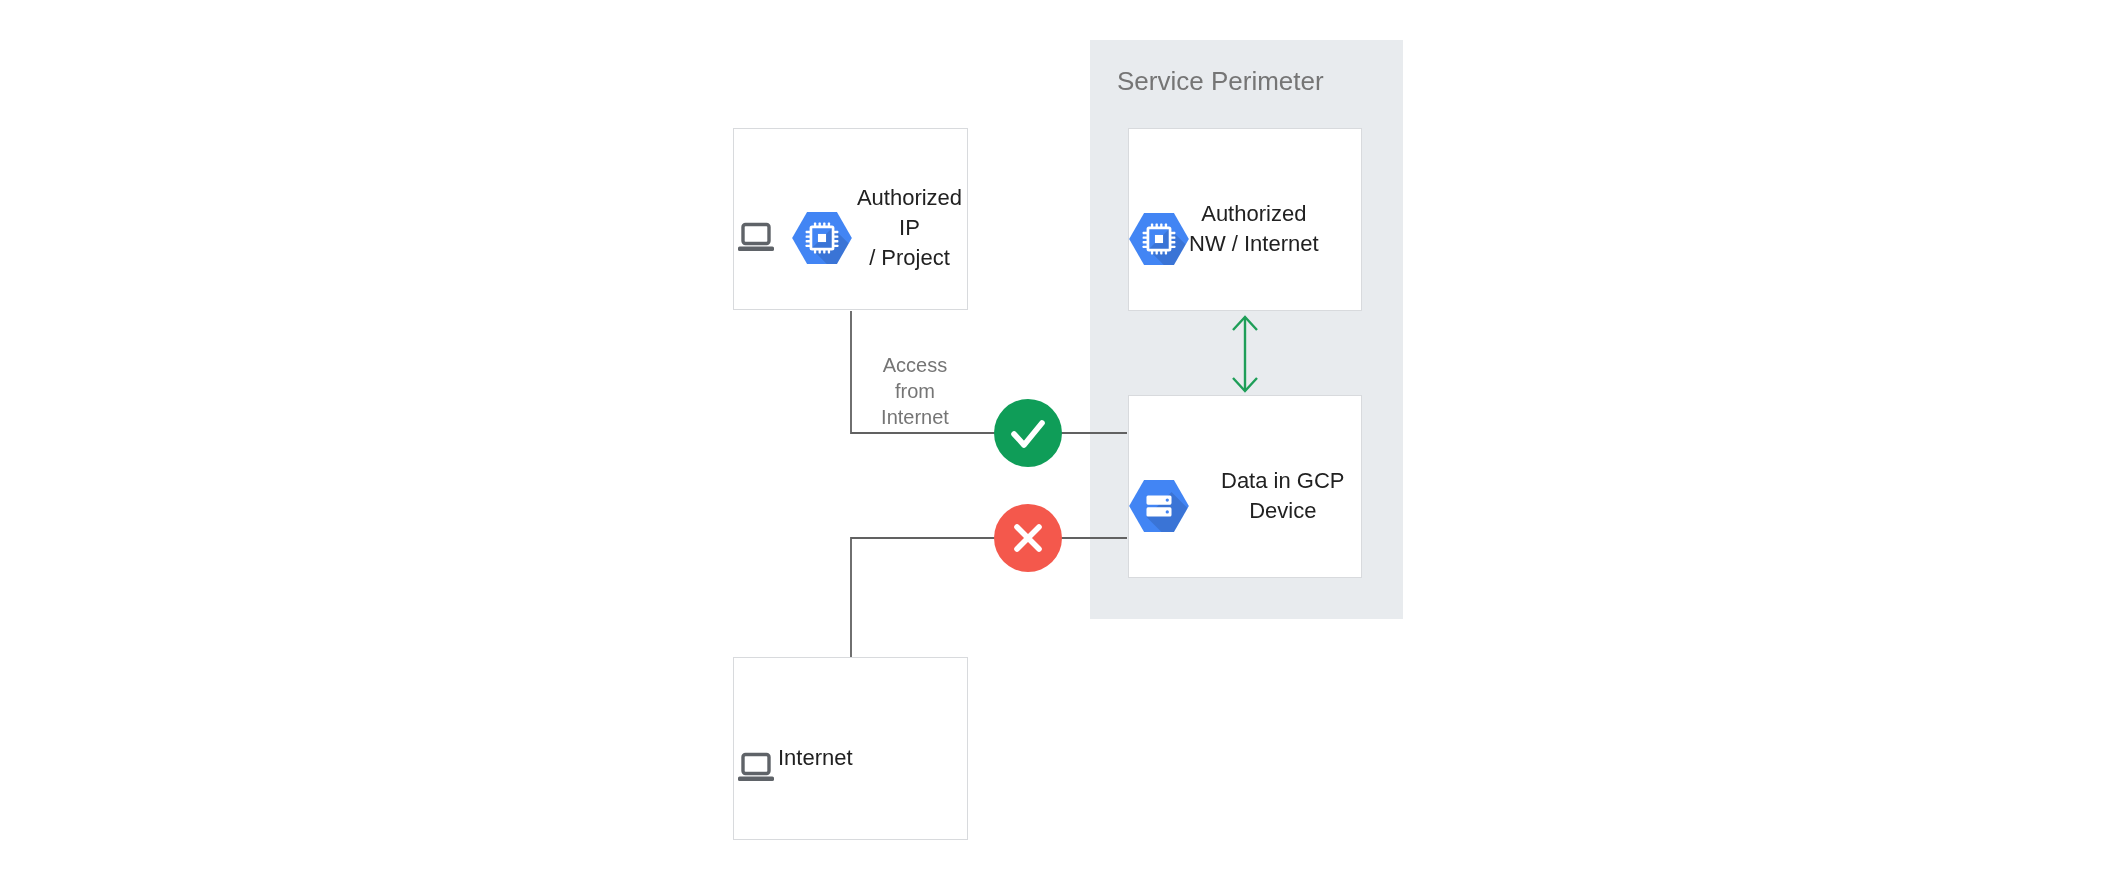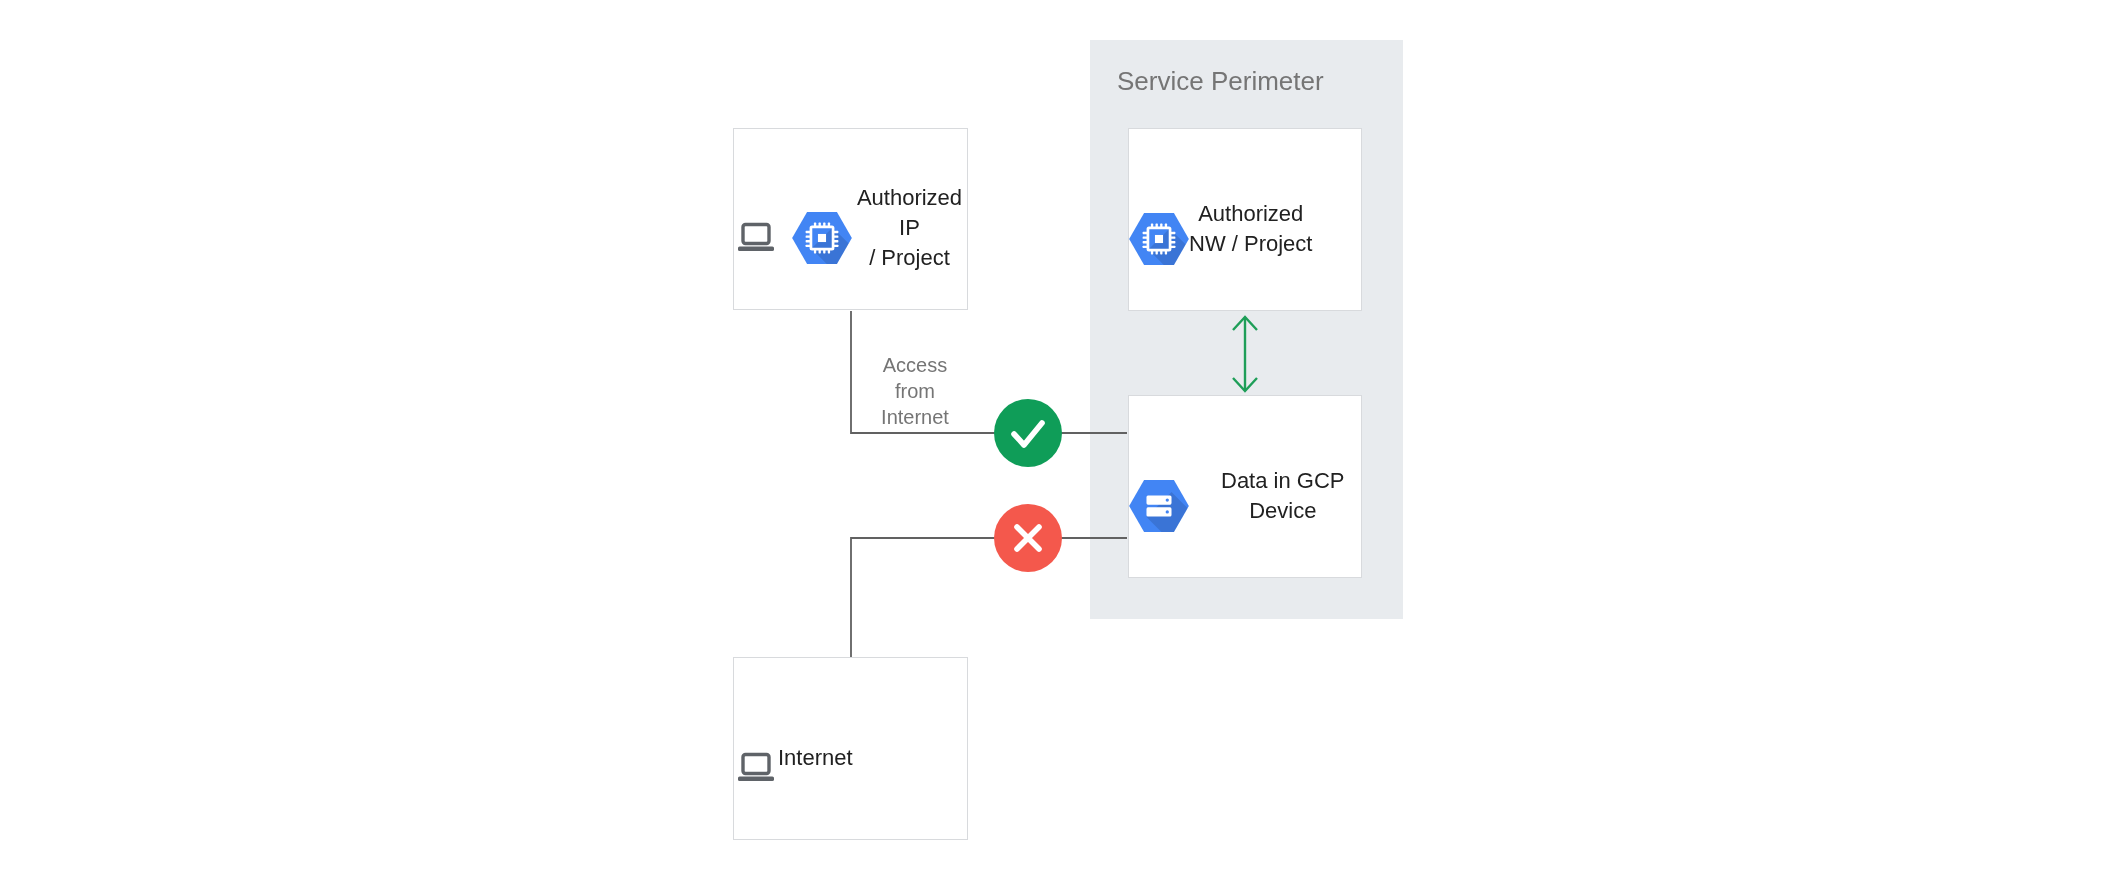--- a/index.html
+++ b/index.html
@@ -192,21 +192,21 @@
           <rect x="43" y="24.4" width="5" height="2.4" rx="0.6"></rect>
           <rect x="43" y="29.2" width="5" height="2.4" rx="0.6"></rect>
           <rect x="43" y="34" width="5" height="2.4" rx="0.6"></rect>
           <rect x="26.8" y="22.8" width="8.4" height="8.4"></rect>
         </g>
         <rect x="19.5" y="15.5" width="23" height="23" rx="1.2" fill="none" stroke="#ffffff" stroke-width="2.8"></rect>
       </svg>
     </div>
     <div class="node-label">
       <span>Authorized</span>
-      <span>NW / Project</span>
+      <span>NW / Internet</span>
     </div>
   </div>
 
   <div class="node node-c">
     <div class="icon-row">
       <svg width="60" height="52" viewBox="0 0 62 54">
         <defs>
           <clipPath id="hexclip-c">
               <polygon points="15.5,0 46.5,0 62,27 46.5,54 15.5,54 0,27"></polygon>
             </clipPath>

